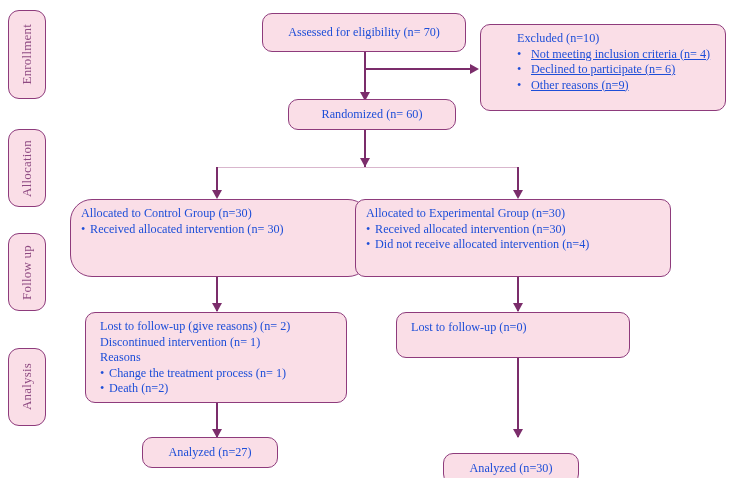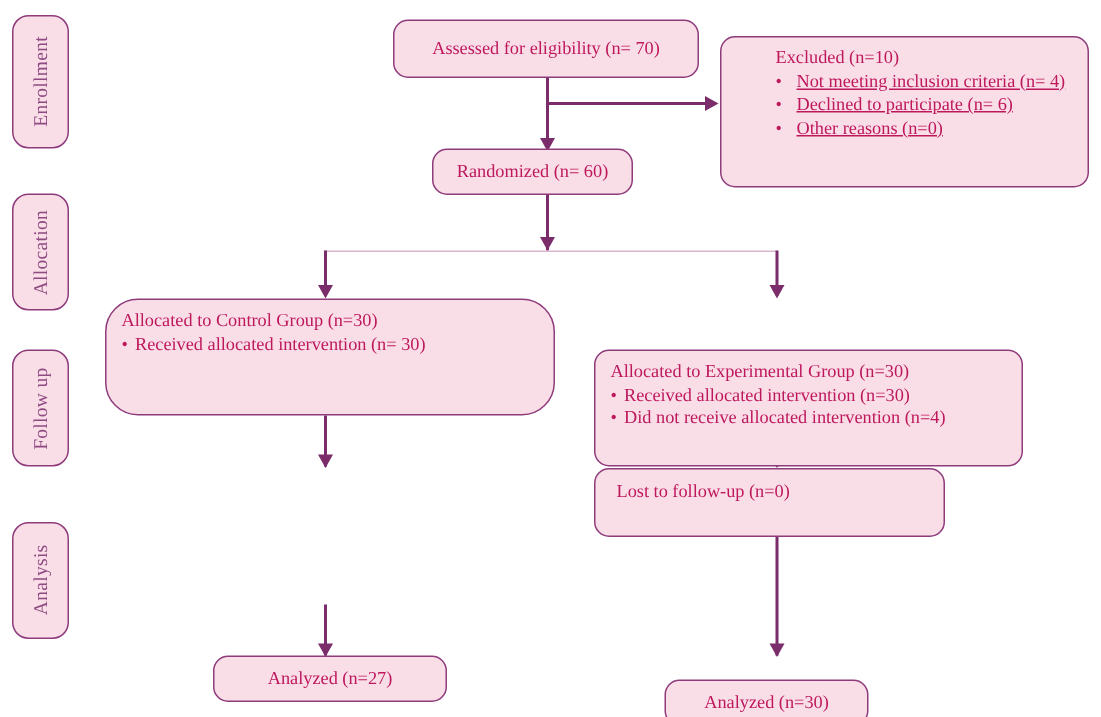--- a/index.html
+++ b/index.html
@@ -19,21 +19,21 @@
     overflow: hidden;
   }
 
   
   .box {
     position: absolute;
     box-sizing: border-box;
     background: #fadee7;
     border: 1.6px solid #8e3b7c;
     border-radius: 10px;
-    color: #be185d;
+    color: #1d4ed8;
     font-size: 12.2px;
     line-height: 15.5px;
   }
   .box.center {
     display: flex;
     align-items: center;
     justify-content: center;
     text-align: center;
   }
   .box.pad {
@@ -166,48 +166,55 @@
   <div class="vline" style="left:216px; top:403px; height:34px;"></div>
   <div class="arrow-down" style="left:211.5px; top:429px;"></div>
 
   <div class="vline" style="left:517px; top:358px; height:79px;"></div>
   <div class="arrow-down" style="left:512.5px; top:429px;"></div>
 
   <div class="box center" style="left:262px; top:13px; width:204px; height:39px;">
     <span class="line">Assessed for eligibility (n= 70)</span>
   </div>
 
-  <div class="box pad" style="left:480px; top:24px; width:246px; height:101px;padding-left:36px;">
+  <div class="box pad" style="left:480px; top:24px; width:246px; height:87px;padding-left:36px;">
     <span class="line">Excluded (n=10)</span>
     <span class="bullet wide">Not meeting inclusion criteria (n= 4)</span>
     <span class="bullet wide">Declined to participate (n= 6)</span>
-    <span class="bullet wide">Other reasons (n=0)</span>
-  </div>
-
-  <div class="box center" style="left:288px; top:99px; width:134px; height:31px;text-align:center;">
+    <span class="bullet wide">Other reasons (n=9)</span>
+  </div>
+
+  <div class="box center" style="left:288px; top:99px; width:168px; height:31px;text-align:center;">
     <span class="line">Randomized (n= 60)</span>
   </div>
 
   <div class="box pad" style="left:70px; top:199px; width:300px; height:78px;border-radius:22px;">
     <span class="line">Allocated to Control Group (n=30)</span>
     <span class="bullet">Received allocated intervention (n= 30)</span>
   </div>
 
-  <div class="box pad" style="left:396px; top:199px; width:286px; height:78px;margin-top:34px;">
+  <div class="box pad" style="left:355px; top:199px; width:316px; height:78px;">
     <span class="line">Allocated to Experimental Group (n=30)</span>
     <span class="bullet">Received allocated intervention (n=30)</span>
     <span class="bullet">Did not receive allocated intervention (n=4)</span>
   </div>
 
+  <div class="box pad" style="left:85px; top:312px; width:262px; height:91px; padding-left:14px;">
+    <span class="line">Lost to follow-up (give reasons) (n= 2)</span>
+    <span class="line">Discontinued intervention (n= 1)</span>
+    <span class="line">Reasons</span>
+    <span class="bullet">Change the treatment process (n= 1)</span>
+    <span class="bullet">Death (n=2)</span>
+  </div>
 
   <div class="box pad" style="left:396px; top:312px; width:234px; height:46px; padding-left:14px; padding-top:7px;">
     <span class="line">Lost to follow-up (n=0)</span>
   </div>
 
-  <div class="box center" style="left:142px; top:437px; width:156px; height:31px;">
+  <div class="box center" style="left:142px; top:437px; width:136px; height:31px;">
     <span class="line">Analyzed (n=27)</span>
   </div>
 
   <div class="box center" style="left:443px; top:437px; width:136px; height:31px;margin-top:16px;">
     <span class="line">Analyzed (n=30)</span>
   </div>
 
 </div>
 
 </body></html>

